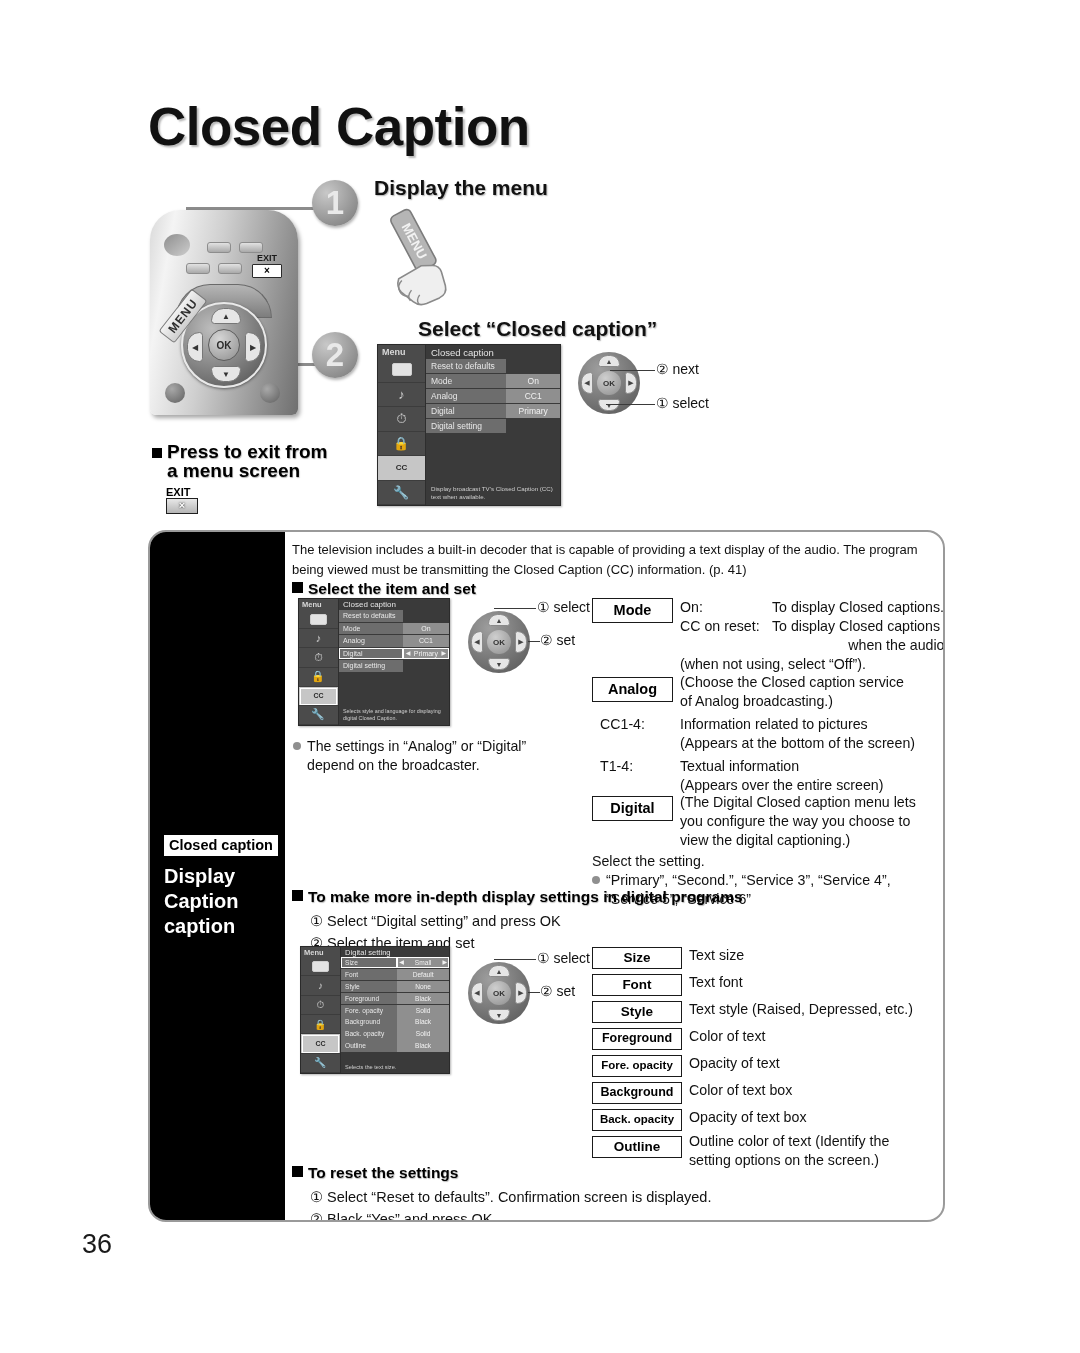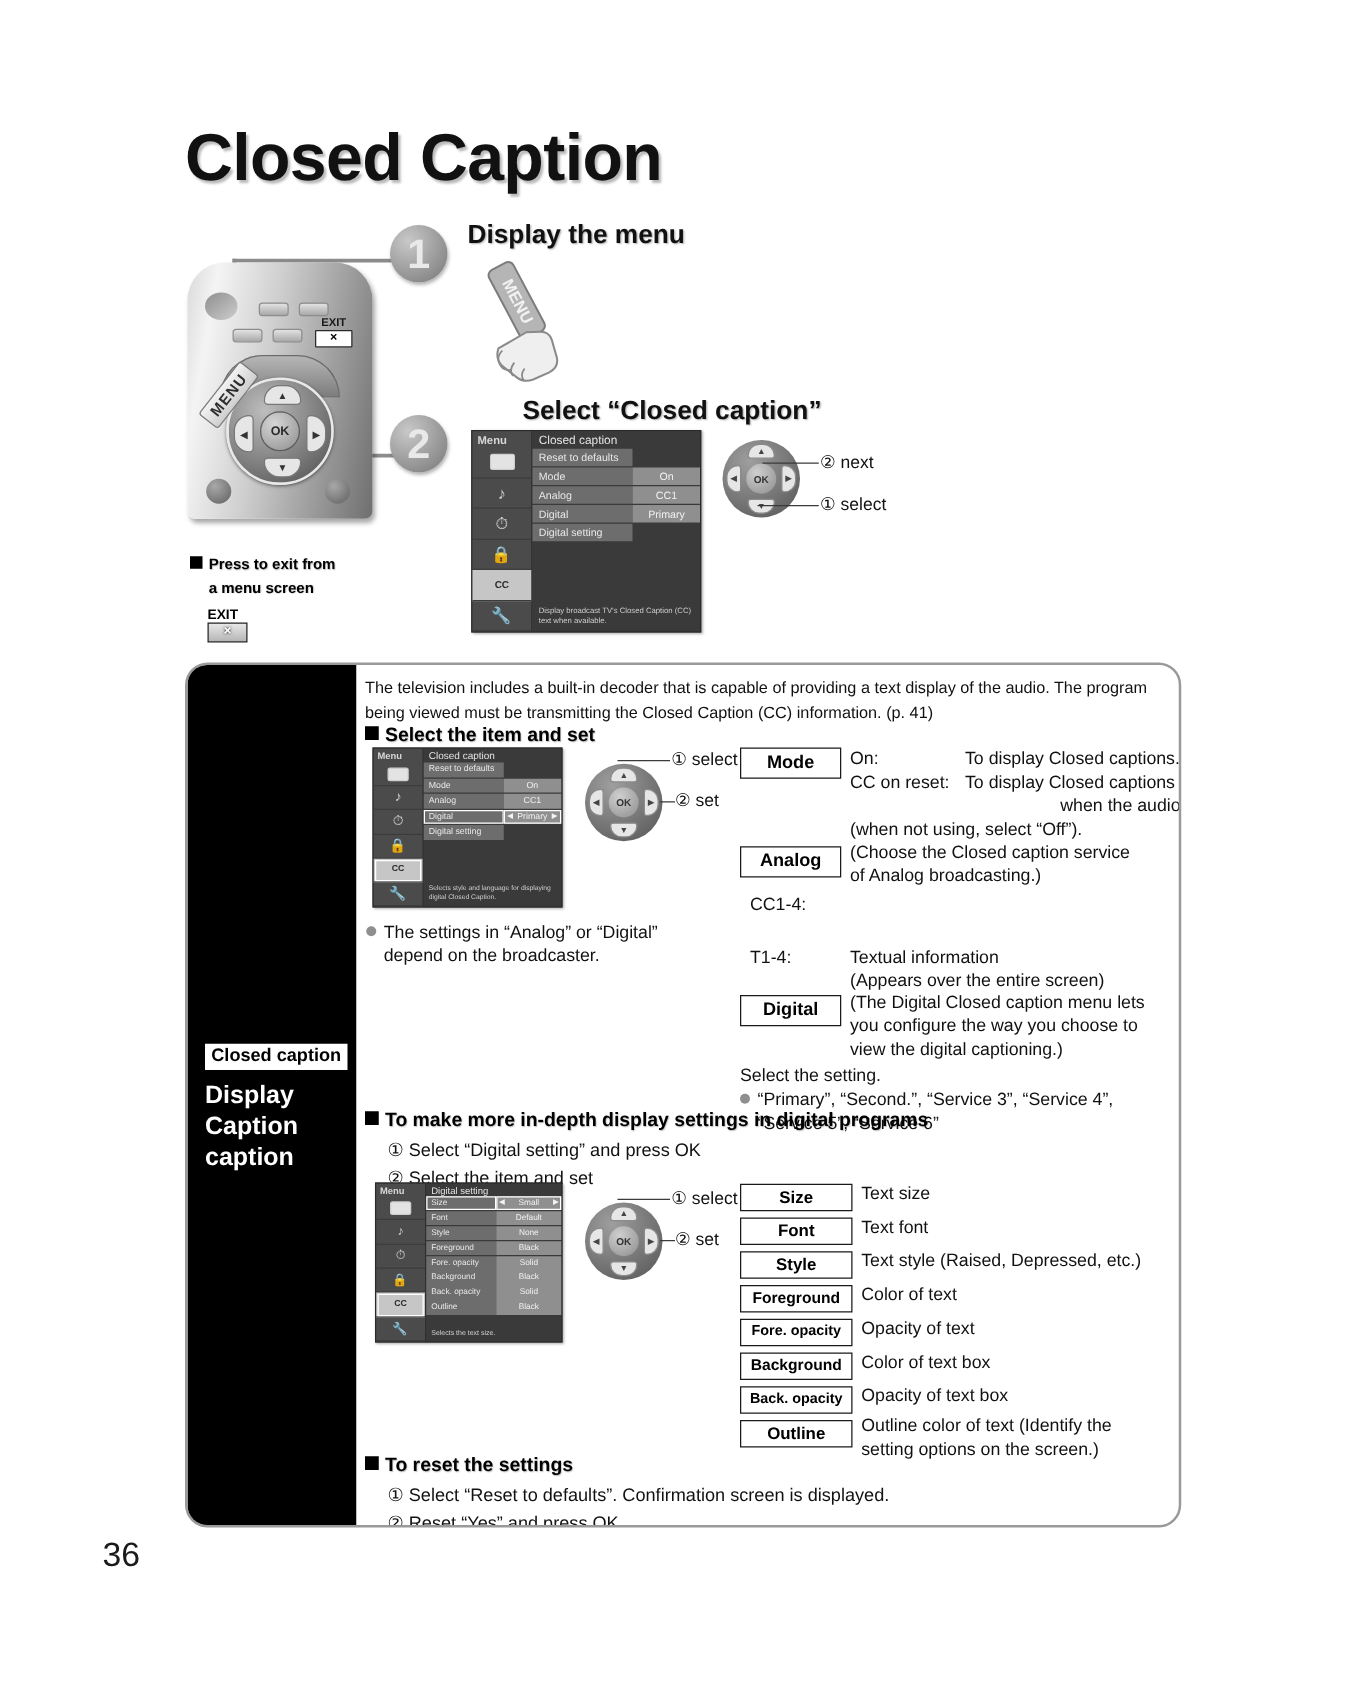--- a/index.html
+++ b/index.html
@@ -138,21 +138,21 @@
 
   
   .hand-menu {
     position: absolute; left: 372px; top: 208px;
     width: 90px; height: 105px;
   }
 
   
   .exit-note { position: absolute; left: 152px; top: 442px; width: 185px; }
   .exit-note .hd {
-    font-size: 12px; font-weight: bold; line-height: 19px;
+    font-size: 19px; font-weight: bold; line-height: 19px;
     text-shadow: 0.6px 0.6px 1px rgba(0,0,0,0.3);
   }
   .exit-note .hd .sq {
     display: inline-block; width: 10px; height: 10px;
     background: #000; margin-right: 5px;
   }
   .exit-note .exit-lab { font-size: 11px; font-weight: bold; margin: 6px 0 0 14px; }
   .exit-note .exit-key {
     margin-left: 14px; width: 32px; height: 16px;
     background: linear-gradient(180deg,#e8e8e8,#b5b5b5);
@@ -478,20 +478,24 @@
       <div>(when not using, select “Off”).</div>
     </div>
 
     <div class="def-box" style="left:307px;top:145px;width:81px;height:25px;font-size:14.5px;line-height:22px;">Analog</div>
     <div class="def-txt" style="left:395px;top:141px;">
       <div>(Choose the Closed caption service</div>
       <div>of Analog broadcasting.)</div>
     </div>
 
     <div class="def-txt" style="left:315px;top:183px;font-weight:normal;">CC1-4:</div>
+    <div class="def-txt" style="left:395px;top:183px;">
+      <div>Information related to pictures</div>
+      <div>(Appears at the bottom of the screen)</div>
+    </div>
 
     <div class="def-txt" style="left:315px;top:225px;font-weight:normal;">T1-4:</div>
     <div class="def-txt" style="left:395px;top:225px;">
       <div>Textual information</div>
       <div>(Appears over the entire screen)</div>
     </div>
 
     <div class="def-box" style="left:307px;top:264px;width:81px;height:25px;font-size:14.5px;line-height:22px;">Digital</div>
     <div class="def-txt" style="left:395px;top:261px;">
       <div>(The Digital Closed caption menu lets</div>
@@ -535,21 +539,21 @@
     <div class="def-box" style="left:307px;top:604px;width:90px;height:22px;font-size:13.5px;line-height:19px;">Outline</div>
     <div class="def-txt" style="left:404px;top:600px;">
       <div>Outline color of text (Identify the</div>
       <div>setting options on the screen.)</div>
     </div>
 
     <div class="sec-head" id="sh-reset">
       <span class="sq"></span><span>To reset the settings</span>
     </div>
     <div class="num-line" id="reset-1">① Select “Reset to defaults”. Confirmation screen is displayed.</div>
-    <div class="num-line" id="reset-2">② Reset “Yes” and press OK.</div>
+    <div class="num-line" id="reset-2">② Black “Yes” and press OK.</div>
 
   </div>
 </div>
 
 <div class="tvmenu" id="menu-cc">
   <div class="tv-side">
     <div class="lbl">Menu</div>
     <div class="tv-ico">
       <span style="display:inline-block;width:17px;height:11px;background:#e3e3e3;border:1.4px solid #cfcfcf;border-radius:2px;"></span>
     </div>

